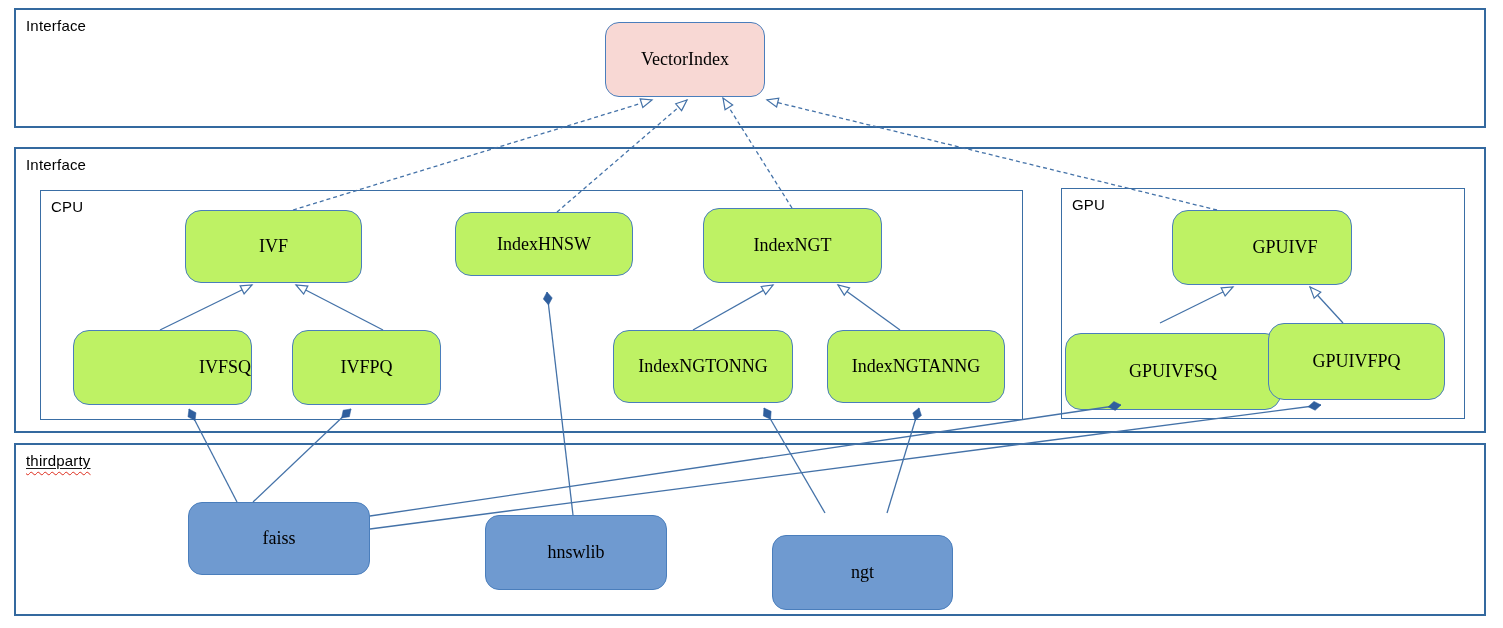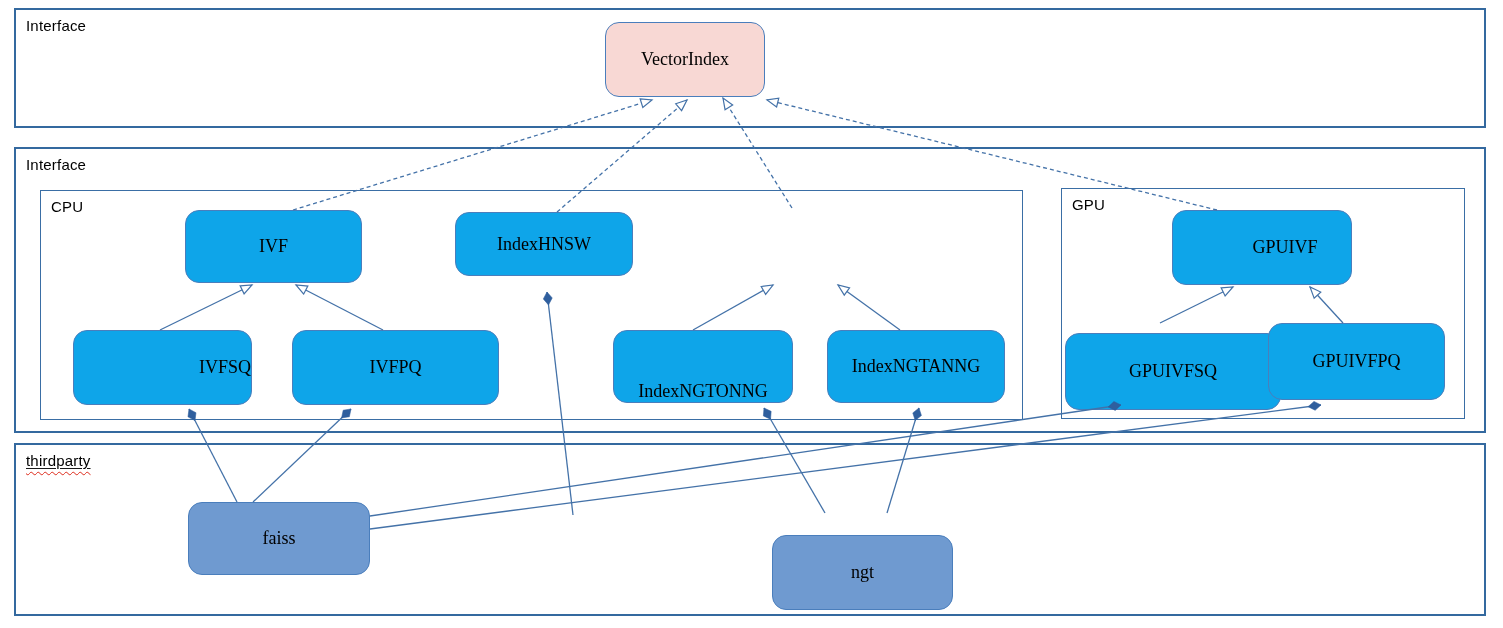--- a/index.html
+++ b/index.html
@@ -45,21 +45,21 @@
     border: 1.5px solid #4a7ebc;
     border-radius: 14px;
     display: flex;
     align-items: center;
     justify-content: center;
     font-family: "Liberation Serif", serif;
     font-size: 18px;
     color: #000000;
     z-index: 2;
   }
-  .node.green { background: #0ea5e9; }
+  .node.green { background: #bef264; border-radius: 16px; }
   .node.pink  { background: #f8d8d4; }
   .node.blue  { background: #6f9ad0; }
   
   svg.edges {
     position: absolute;
     left: 0; top: 0;
     width: 1503px; height: 628px;
     z-index: 3;
     pointer-events: none;
   }
@@ -100,53 +100,59 @@
   </div>
 
   <div class="node green" style="left:185px; top:210px; width:177px; height:73px;">
     <span>IVF</span>
   </div>
 
   <div class="node green" style="left:455px; top:212px; width:178px; height:64px;">
     <span>IndexHNSW</span>
   </div>
 
+  <div class="node green" style="left:703px; top:208px; width:179px; height:75px;">
+    <span>IndexNGT</span>
+  </div>
 
   <div class="node green" style="left:1172px; top:210px; width:180px; height:75px;padding-left:46px;">
     <span>GPUIVF</span>
   </div>
 
   <div class="node green" style="left:73px; top:330px; width:179px; height:75px;justify-content:flex-end;">
     <span>IVFSQ</span>
   </div>
 
-  <div class="node green" style="left:292px; top:330px; width:207px; height:75px;">
+  <div class="node green" style="left:292px; top:330px; width:149px; height:75px;">
     <span>IVFPQ</span>
   </div>
 
-  <div class="node green" style="left:613px; top:330px; width:180px; height:73px;align-items:flex-end;">
+  <div class="node green" style="left:613px; top:330px; width:180px; height:73px;">
     <span>IndexNGTONNG</span>
   </div>
 
   <div class="node green" style="left:827px; top:330px; width:178px; height:73px;">
     <span>IndexNGTANNG</span>
   </div>
 
   <div class="node green" style="left:1065px; top:333px; width:216px; height:77px;">
     <span>GPUIVFSQ</span>
   </div>
 
   <div class="node green" style="left:1268px; top:323px; width:177px; height:77px;">
     <span>GPUIVFPQ</span>
   </div>
 
   <div class="node blue" style="left:188px; top:502px; width:182px; height:73px;border-radius:14px;">
     <span>faiss</span>
   </div>
 
+  <div class="node blue" style="left:485px; top:515px; width:182px; height:75px;">
+    <span>hnswlib</span>
+  </div>
 
   <div class="node blue" style="left:772px; top:513px; width:181px; height:75px;margin-top:22px;">
     <span>ngt</span>
   </div>
 
   <svg class="edges" viewBox="0 0 1503 628" xmlns="http://www.w3.org/2000/svg">
     <defs>
       <marker id="arrowHollow" markerUnits="userSpaceOnUse" markerWidth="15" markerHeight="13" refX="12.5" refY="6" orient="auto">
         <path d="M1.5,1.5 L12.5,6 L1.5,10.5 Z" fill="#ffffff" stroke="#4472a8" stroke-width="1.2"></path>
       </marker>

